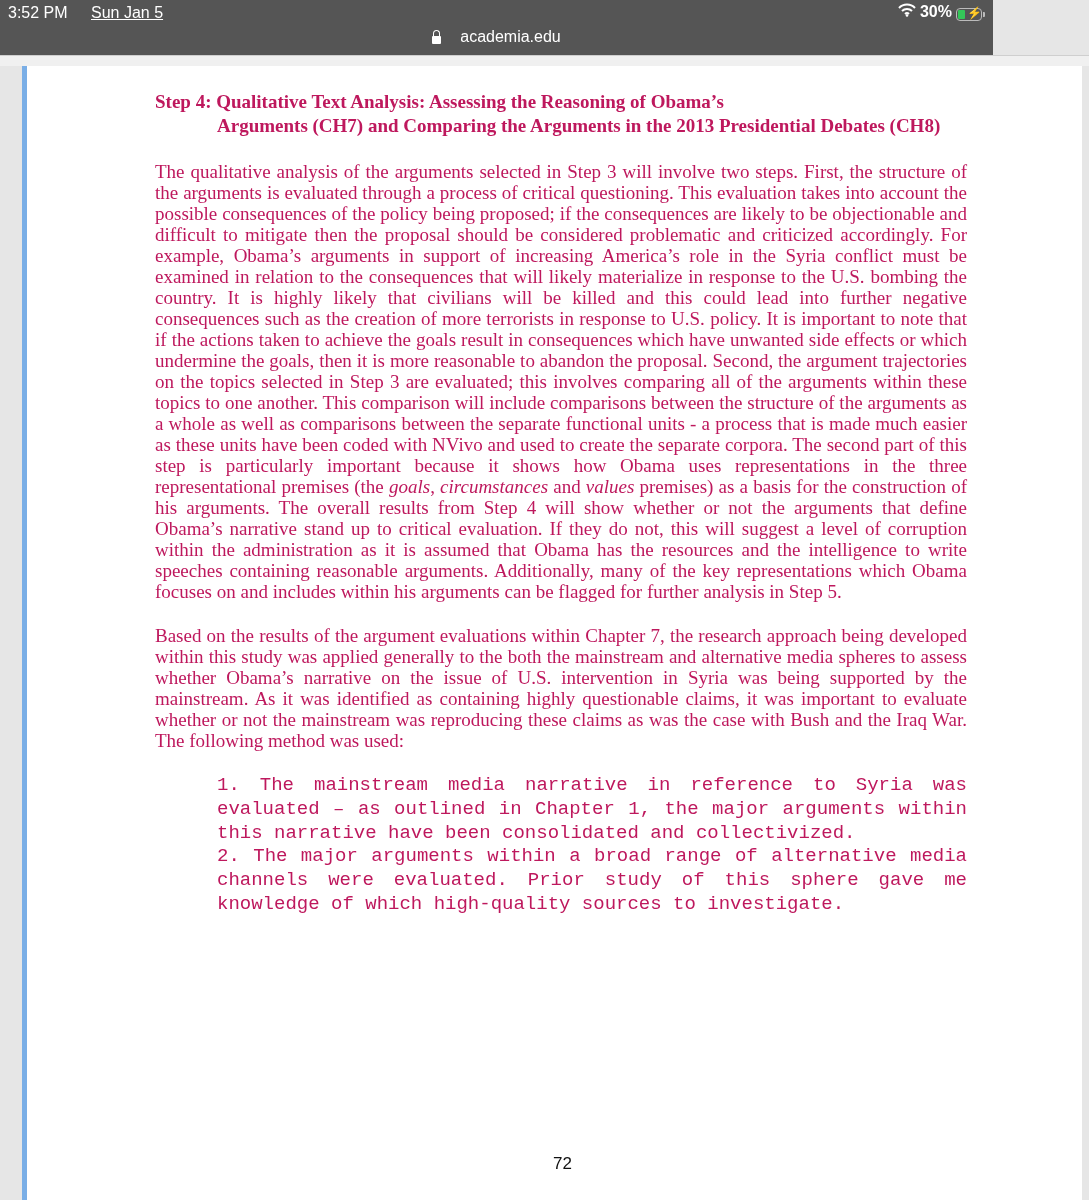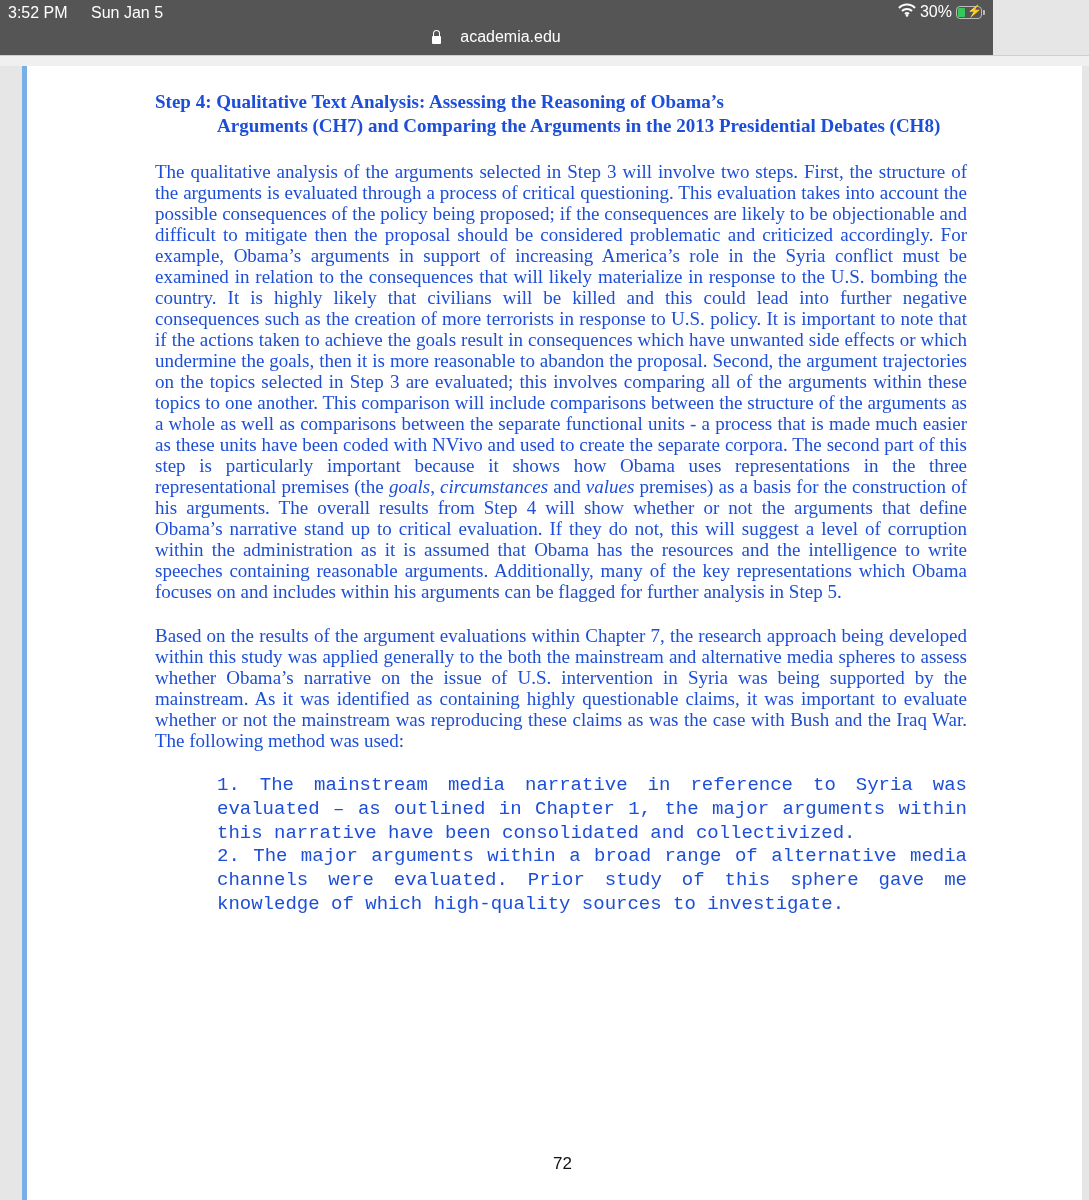--- a/index.html
+++ b/index.html
@@ -1,30 +1,30 @@
 <!DOCTYPE html>
 <html><head>
 <meta charset="utf-8">
 <style>
   html, body { margin:0; padding:0; }
   body { width:1089px; height:1200px; overflow:hidden; background:#e6e6e6; position:relative; font-family:"Liberation Sans", sans-serif; }
   .topbar { position:absolute; left:0; top:0; width:993px; height:55px; background:#555555; color:#fff; }
   .status-time { position:absolute; left:8px; top:4px; font-size:16px; }
-  .status-date { position:absolute; left:91px; top:4px; font-size:16px; }
-  .status-right { position:absolute; right:8px; top:3px; display:flex; align-items:center; gap:4px; font-size:16px; }
+  .status-date { position:absolute; left:91px; top:4px; font-size:16px;text-decoration:underline; }
+  .status-right { position:absolute; right:8px; top:3px; display:flex; align-items:flex-end; gap:4px; font-size:16px;font-weight:bold; }
   .battery { width:26px; height:13px; border:1.5px solid #bbb; border-radius:4px; position:relative; display:flex; align-items:center; padding:1px; box-sizing:border-box; }
   .battery-fill { width:7px; height:100%; background:#34c759; border-radius:1px; }
   .battery-bolt { position:absolute; left:10px; top:-3px; font-size:12px; color:#fff; }
   .battery-tip { width:2px; height:5px; background:#bbb; margin-left:1px; border-radius:0 1px 1px 0; }
   .urlbar { position:absolute; left:0; top:28px; width:100%; text-align:center; font-size:16px; display:flex; justify-content:center; align-items:center; gap:19px; }
   .lock { display:inline-block; width:9px; height:8px; background:#fff; border-radius:1px; position:relative; top:3px; }
   .lock::before { content:""; position:absolute; left:1px; top:-6px; width:5px; height:6px; border:1.5px solid #fff; border-bottom:none; border-radius:4px 4px 0 0; }
   .divider { position:absolute; left:0; top:55px; width:1089px; height:10px; background:#f0f0f0; border-top:1px solid #cfcfcf; }
   .page { position:absolute; left:22px; top:66px; width:1060px; height:1134px; background:#fff; border-left:5px solid #7aaee6; box-sizing:border-box; }
-  .doc { position:absolute; left:128px; top:24px; width:812px; font-family:"Liberation Serif", serif; color:#1d4ed8; }
+  .doc { position:absolute; left:128px; top:24px; width:812px; font-family:"Liberation Serif", serif; color:#be185d; }
   .heading { font-weight:bold; font-size:19px; line-height:24px; margin:0; }
   .heading .h-rest { display:block; padding-left:62px; }
   p.body { font-size:19px; line-height:21px; text-align:justify; margin:0; }
   .p1 { margin-top:23px !important; }
   .p2 { margin-top:23px !important; }
   .list { margin-top:23px; padding-left:62px; font-size:19px; line-height:23.8px;font-family:Liberation Mono, monospace; }
   .list-item { text-align:justify; }
   .pagenum { position:absolute; left:8px; width:100%; top:1088px; text-align:center; font-family:"Liberation Sans", sans-serif; font-size:17px; color:#111; }
 </style>
 </head>

